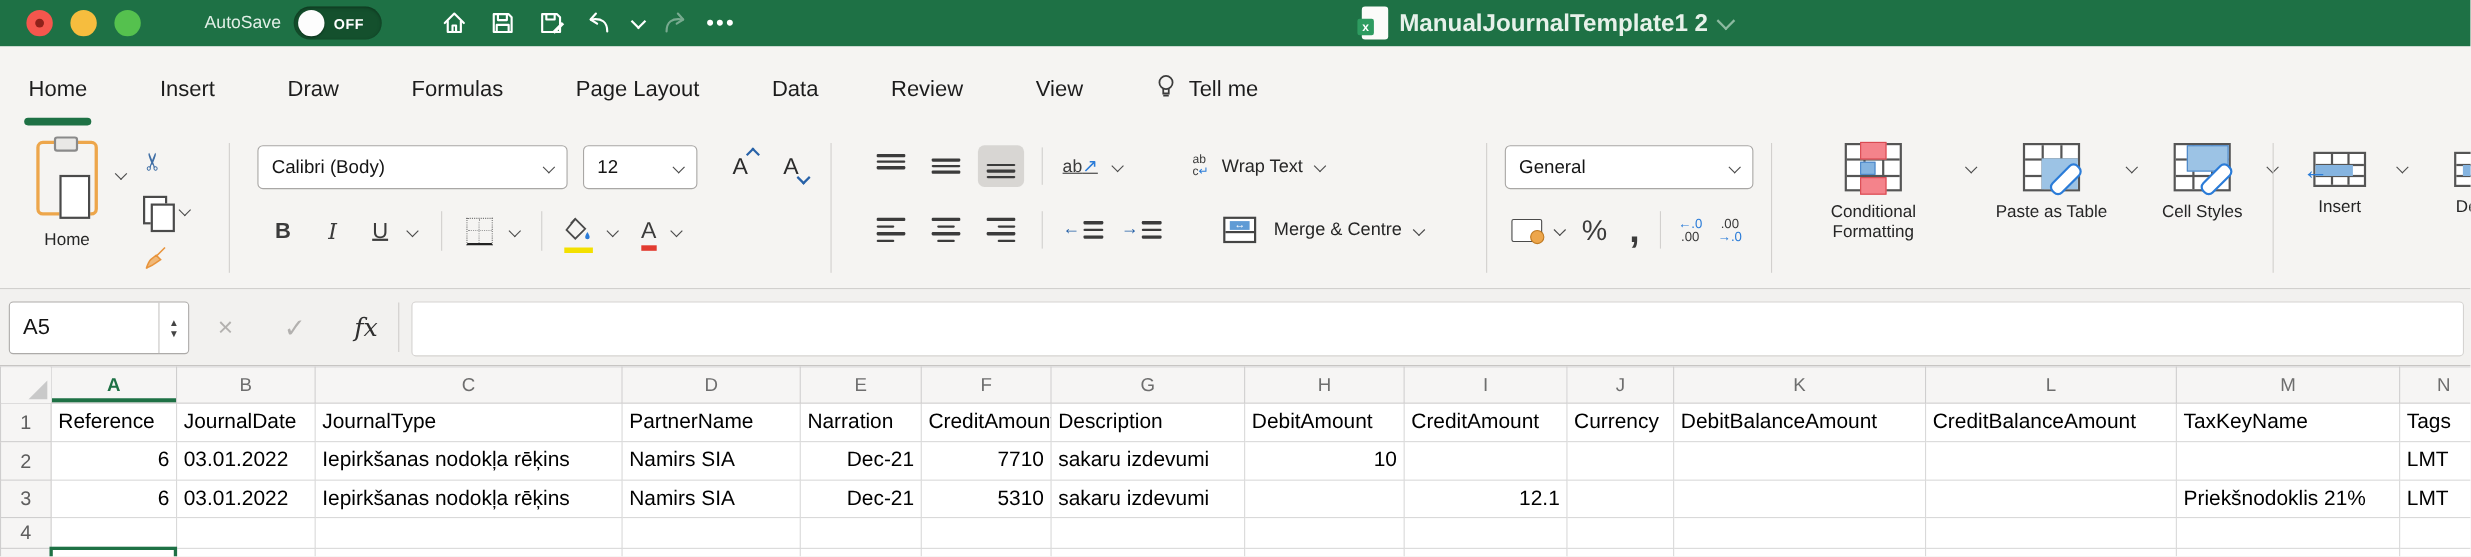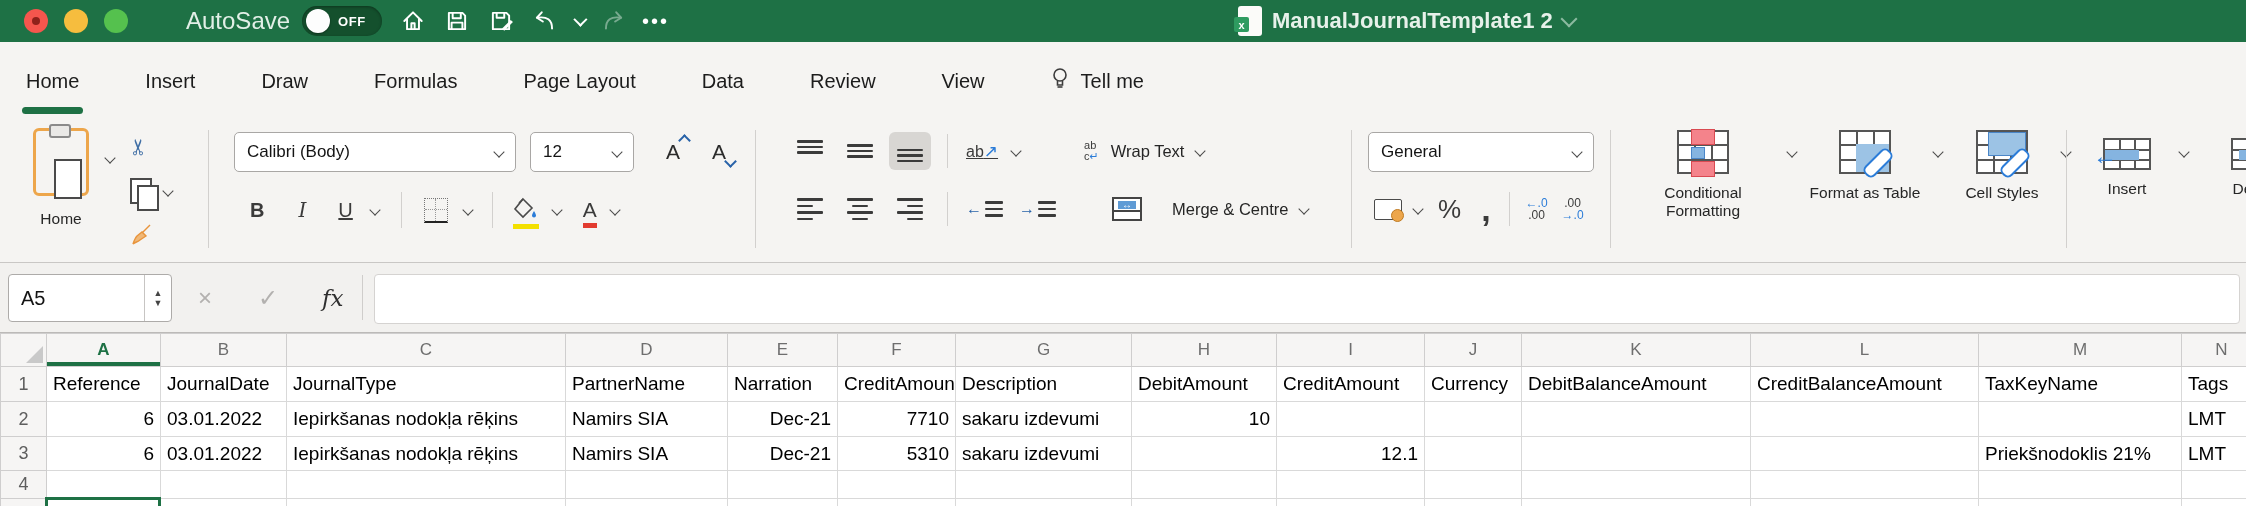--- a/index.html
+++ b/index.html
@@ -8,21 +8,21 @@
        background:#f5f4f2;-webkit-font-smoothing:antialiased;}
   
   .titlebar{position:absolute;top:0;left:0;width:2246px;height:42px;background:#1e7145;}
   .traffic{position:absolute;top:9px;left:24px;display:flex;gap:16px;}
   .light{width:24px;height:24px;border-radius:50%;position:relative;}
   .light.red{background:#f5564d;}
   .light.red::after{content:"";position:absolute;left:8px;top:8px;width:8px;height:8px;border-radius:50%;background:#8f211a;}
   .light.yellow{background:#f6bd3e;}
   .light.green{background:#55c14e;}
   .autosave{position:absolute;left:186px;top:0;height:42px;display:flex;align-items:center;gap:12px;}
-  .autosave-label{color:#e2efe7;font-size:24px;}
+  .autosave-label{color:#e2efe7;font-size:16px;}
   .toggle{width:80px;height:30px;border-radius:15px;background:#14502d;display:flex;align-items:center;position:relative;box-shadow:inset 0 1px 3px rgba(0,0,0,.35);}
   .knob{width:24px;height:24px;border-radius:50%;background:#fdfdfd;margin-left:4px;box-shadow:0 1px 2px rgba(0,0,0,.4);}
   .toggle-state{color:#fff;font-size:13px;font-weight:bold;letter-spacing:.5px;margin-left:8px;}
   .tb-icons{position:absolute;left:398px;top:0;height:42px;display:flex;align-items:center;gap:14px;}
   .tb-btn{width:30px;height:30px;display:flex;align-items:center;justify-content:center;}
   .tb-btn svg{stroke:#fff;fill:none;stroke-width:1.8;stroke-linecap:round;stroke-linejoin:round;}
   .tb-btn.disabled svg{opacity:.4;}
   .chev{display:inline-block;width:8px;height:8px;border-right:2px solid #fff;border-bottom:2px solid #fff;transform:rotate(45deg) translateY(-2px);}
   .ellipsis{color:#fff;font-size:20px;letter-spacing:2px;}
   .title-group{position:absolute;left:1238px;top:0;height:42px;display:flex;align-items:center;gap:10px;}
@@ -369,21 +369,21 @@
           <span class="arr">→</span>
           <span class="lines" style="width:18px;">
             <span></span>
             <span></span>
             <span></span>
           </span>
         </span>
       <span class="merge-ico" style="margin-left:56px;">
           <span class="blue-cell">↔</span>
         </span>
-      <span class="mergelbl" style="margin-left:30px;">Merge &amp; Centre</span>
+      <span class="mergelbl" style="margin-left:16px;">Merge &amp; Centre</span>
       <span class="smallchev" style="margin-left:12px;"></span>
     </div>
   </div>
   <div class="vdiv" style="left:1351px;"></div>
 
   <div class="group" style="left:1366px;width:232px;">
     <div class="selbox" style="position:absolute;left:2px;top:12px;width:226px;">
       <span>General</span>
         <span class="smallchev"></span>
     </div>
@@ -416,21 +416,21 @@
       <span class="smallchev chev-after"></span>
       <span class="bigbtn" style="width:118px;">
         <span class="grid-ico">
           <i class="h1"></i>
             <i class="h2"></i>
             <i class="v1"></i>
             <i class="v2"></i>
           <span class="blk" style="left:15px;top:12px;right:0;bottom:0;background:#9cc3e5;"></span>
           <span class="brush"></span>
         </span>
-        <span class="lbl">Format as Table</span>
+        <span class="lbl">Paste as Table</span>
       </span>
       <span class="smallchev chev-after"></span>
       <span class="bigbtn" style="width:100px;">
         <span class="grid-ico">
           <i class="h1"></i>
             <i class="h2"></i>
             <i class="v1"></i>
             <i class="v2"></i>
           <span class="blk" style="left:10px;top:0;right:0;height:22px;background:#9cc3e5;border:1.5px solid #4a86c8;"></span>
           <span class="brush"></span>

